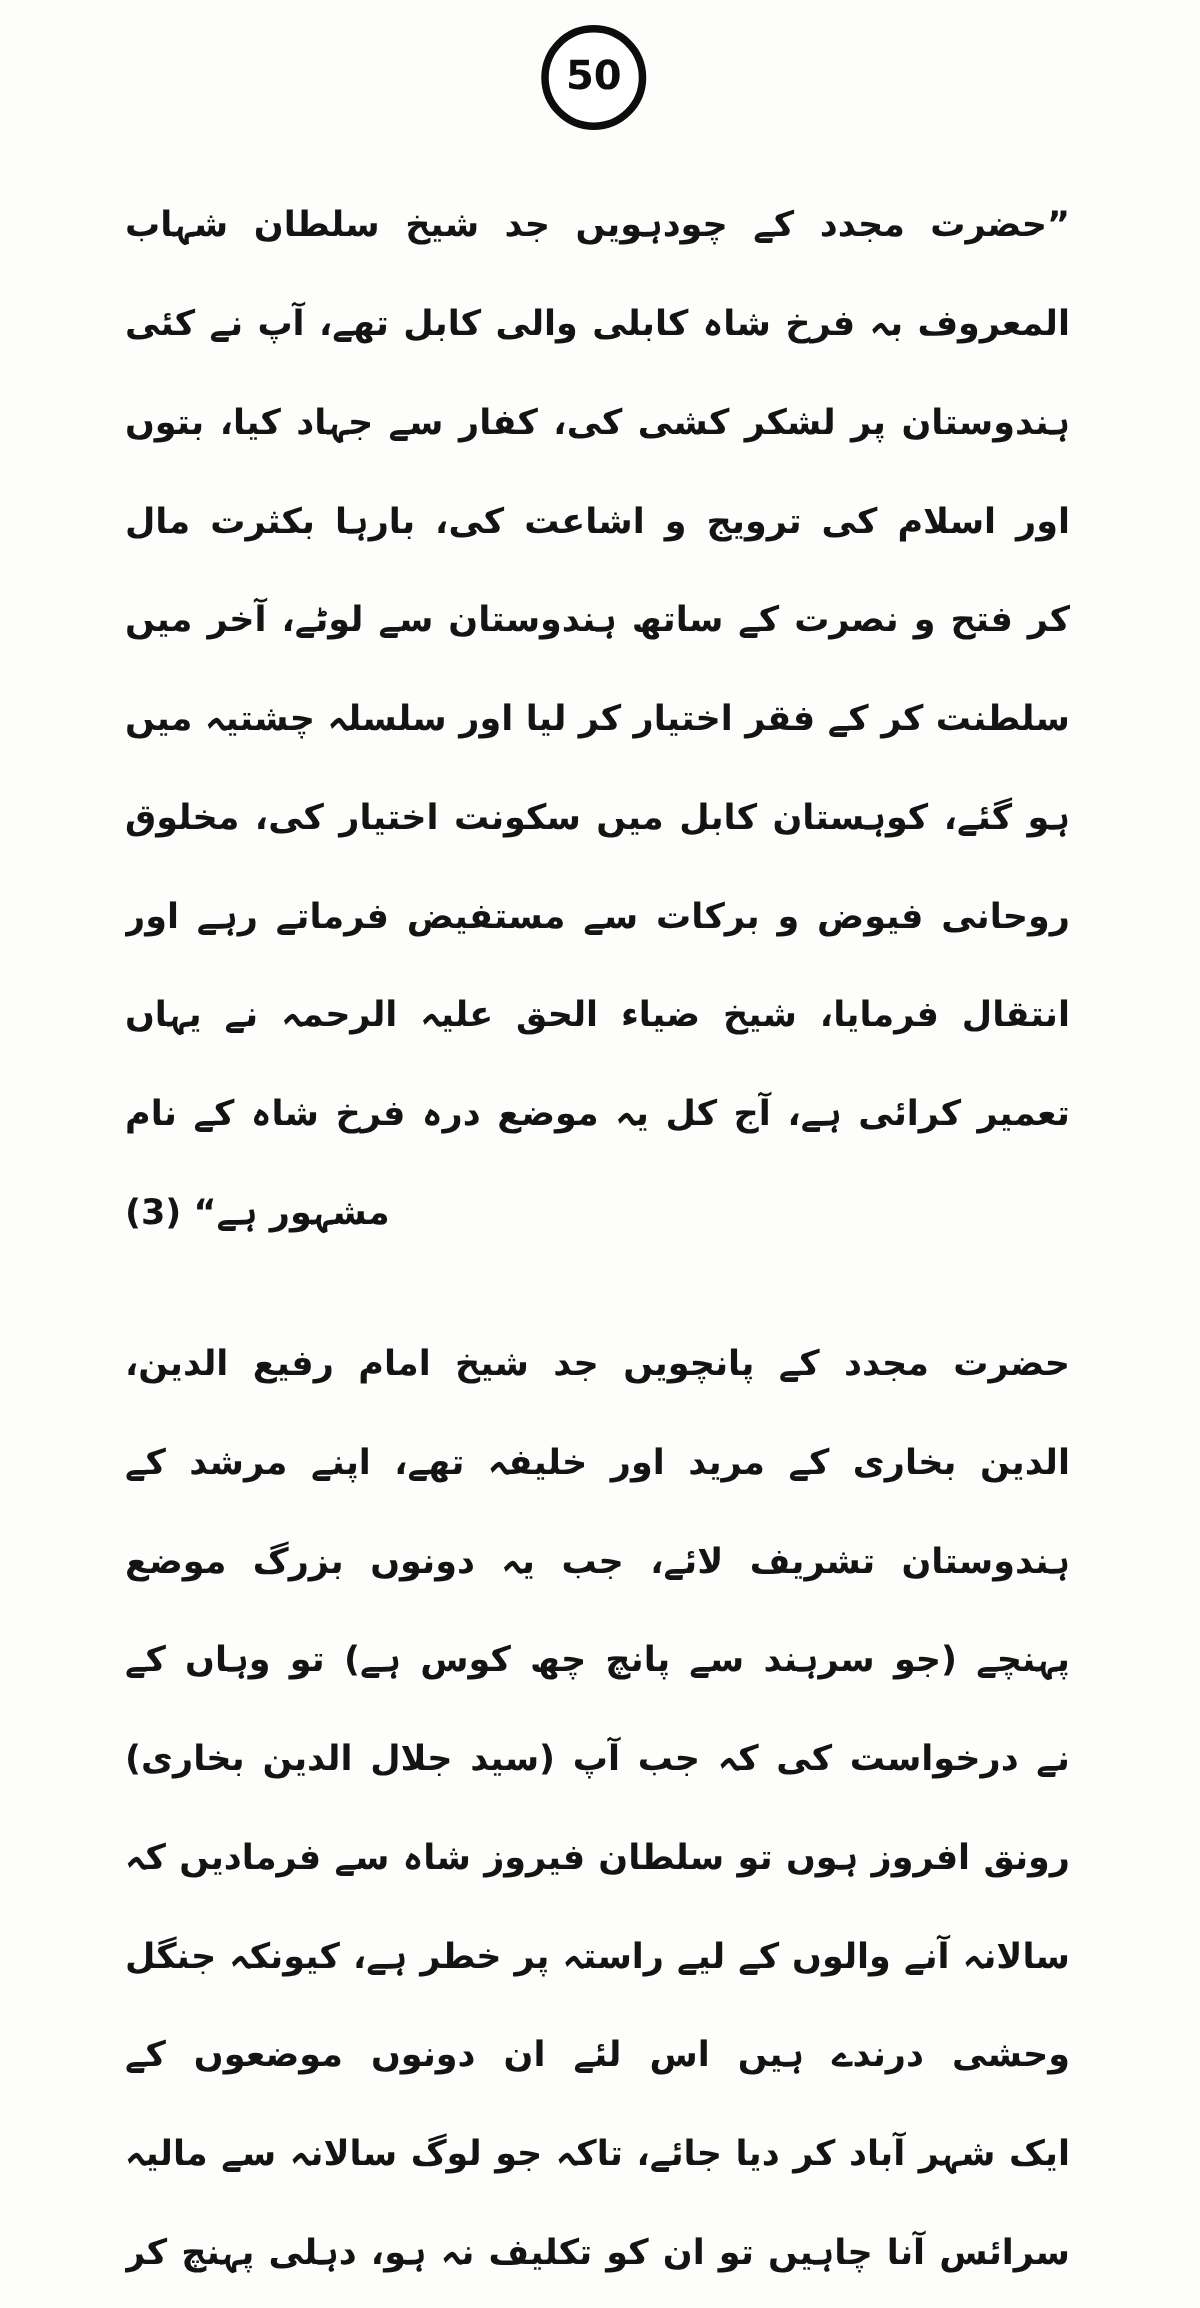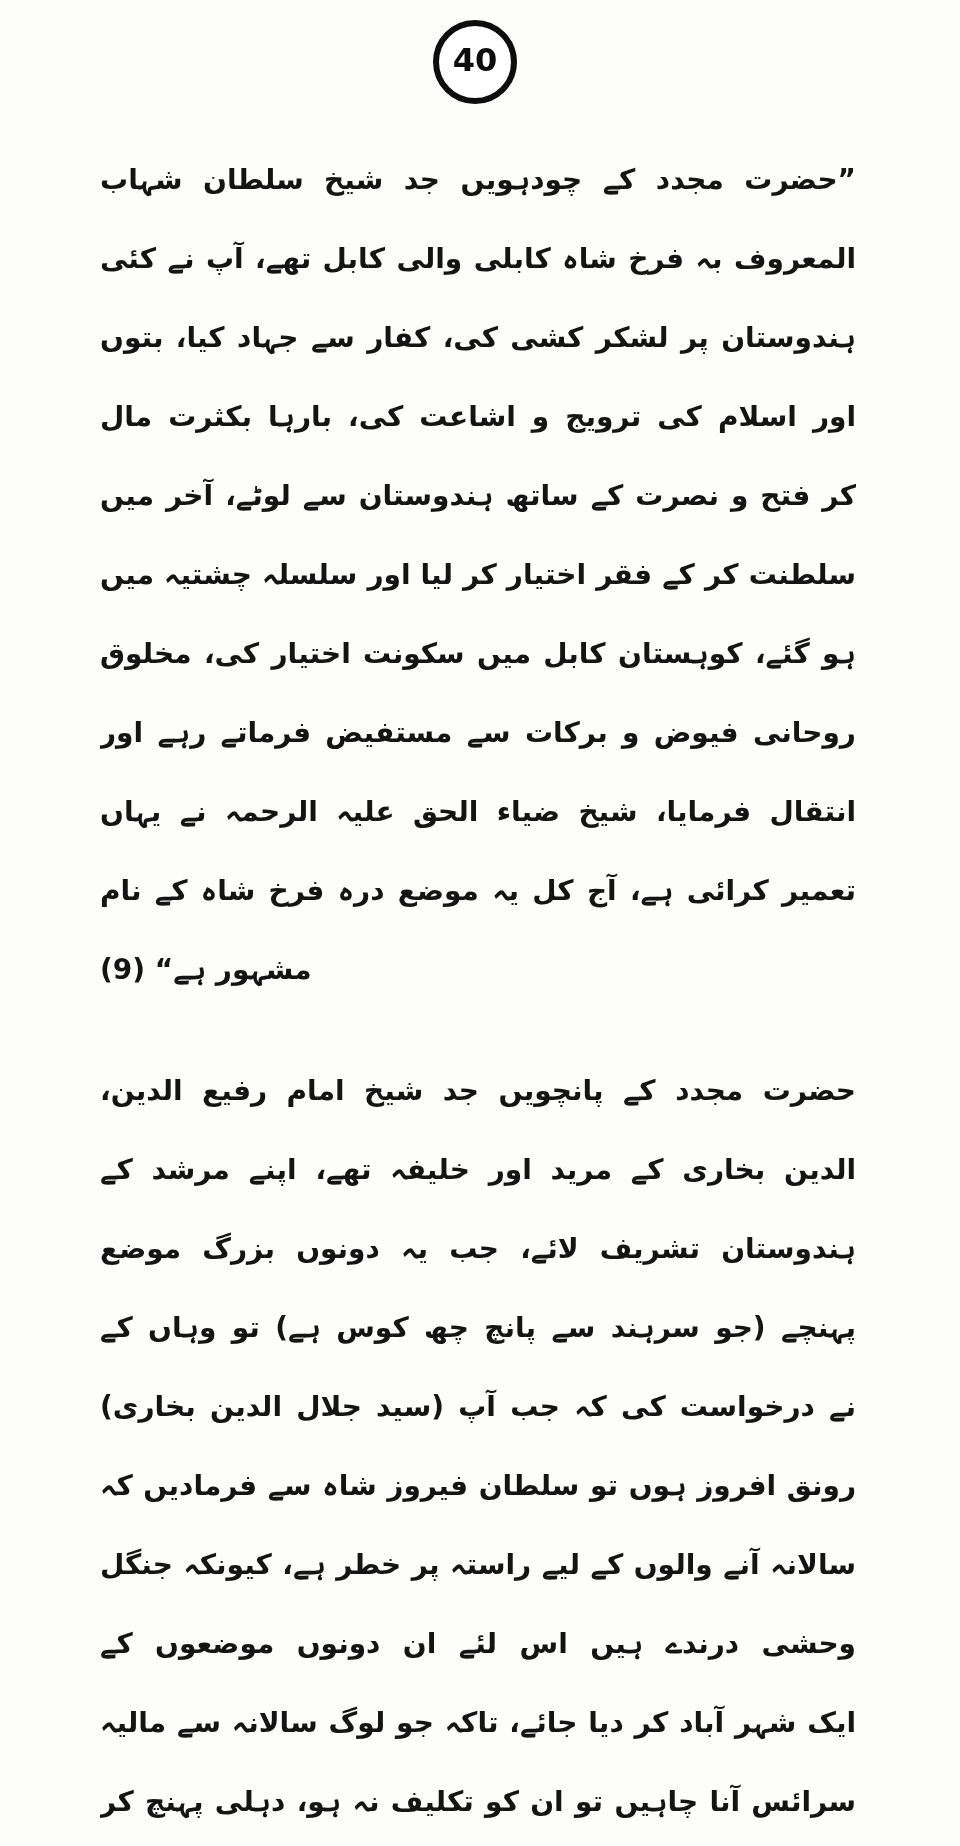--- a/index.html
+++ b/index.html
@@ -64,36 +64,36 @@
   .line.short {
     text-align-last: left; 
   }
 </style>
 </head>
 <body>
 
 <div class="page">
 
   <div class="page-number-circle">
-    <span class="page-number">40</span>
+    <span class="page-number">50</span>
   </div>
 
   <div class="text-body">
     <div class="paragraph">
         <div class="line">”حضرت مجدد کے چودہویں جد شیخ سلطان شہاب الدین</div>
         <div class="line">المعروف بہ فرخ شاہ کابلی والی کابل تھے، آپ نے کئی بار</div>
         <div class="line">ہندوستان پر لشکر کشی کی، کفار سے جہاد کیا، بتوں کا قلع قمع کیا</div>
         <div class="line">اور اسلام کی ترویج و اشاعت کی، بارہا بکثرت مال غنیمت لے</div>
         <div class="line">کر فتح و نصرت کے ساتھ ہندوستان سے لوٹے، آخر میں ترک</div>
         <div class="line">سلطنت کر کے فقر اختیار کر لیا اور سلسلہ چشتیہ میں بیعت</div>
         <div class="line">ہو گئے، کوہستان کابل میں سکونت اختیار کی، مخلوق کو اپنے</div>
         <div class="line">روحانی فیوض و برکات سے مستفیض فرماتے رہے اور یہیں</div>
         <div class="line">انتقال فرمایا، شیخ ضیاء الحق علیہ الرحمہ نے یہاں خانقاہ اور مسجد</div>
         <div class="line">تعمیر کرائی ہے، آج کل یہ موضع درہ فرخ شاہ کے نام سے</div>
-        <div class="line short">مشہور ہے“ (9)</div>
+        <div class="line short">مشہور ہے“ (3)</div>
       </div>
     <div class="paragraph">
         <div class="line">حضرت مجدد کے پانچویں جد شیخ امام رفیع الدین، حضرت جلال</div>
         <div class="line">الدین بخاری کے مرید اور خلیفہ تھے، اپنے مرشد کے ہمراہ</div>
         <div class="line">ہندوستان تشریف لائے، جب یہ دونوں بزرگ موضع سرائس</div>
         <div class="line">پہنچے (جو سرہند سے پانچ چھ کوس ہے) تو وہاں کے باشندوں</div>
         <div class="line">نے درخواست کی کہ جب آپ (سید جلال الدین بخاری) دہلی</div>
         <div class="line">رونق افروز ہوں تو سلطان فیروز شاہ سے فرمادیں کہ سرائس سے</div>
         <div class="line">سالانہ آنے والوں کے لیے راستہ پر خطر ہے، کیونکہ جنگل میں</div>
         <div class="line">وحشی درندے ہیں اس لئے ان دونوں موضعوں کے درمیان</div>

